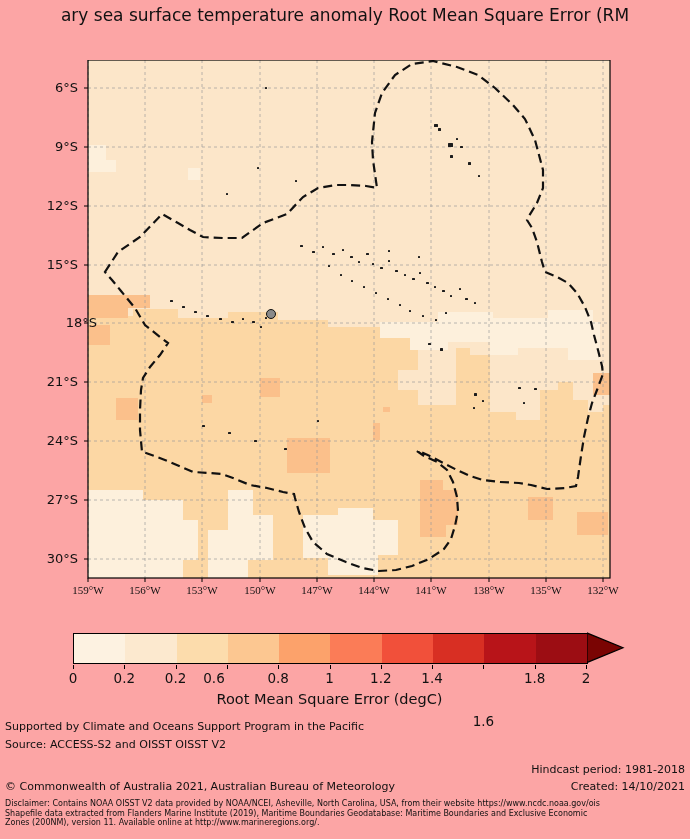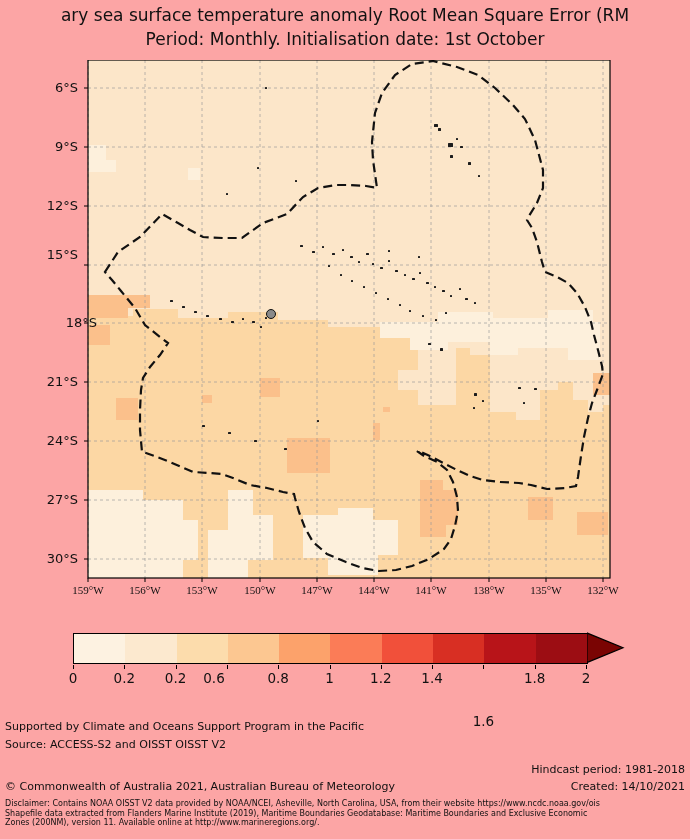--- a/index.html
+++ b/index.html
@@ -48,21 +48,20 @@
     position:absolute;left:5px;top:799px;width:700px;
     font-size:8px;line-height:9.6px;color:#111;
   }
   .disc-line{white-space:nowrap;}
 </style>
 </head>
 <body>
 
 <div id="fig">
   <div class="title-line" id="title1">ary sea surface temperature anomaly Root Mean Square Error (RM</div>
-  <div class="title-line" id="title2">Period: Monthly. Initialisation date: 1st October</div>
 
   <div id="map-wrap">
     <svg id="map-svg" width="534" height="524" xmlns="http://www.w3.org/2000/svg">
         <rect x="4" y="0" width="522" height="518" fill="#fce6c9"></rect>
         <polygon points="4,256 49,256 49,249 94,249 94,258 144,258 144,252 194,252 194,260 244,260 244,267 304,267 304,275 334,275 334,310 314,310 314,330 334,330 334,345 372,345 372,288 386,288 386,295 406,295 406,352 432,352 432,360 456,360 456,330 474,330 474,322 489,322 489,340 504,340 504,352 519,352 519,345 526,345 526,518 4,518" fill="#fcd7a4" shape-rendering="crispEdges"></polygon>
         <polygon points="296,262 354,262 354,252 409,252 409,258 464,258 464,250 509,250 509,262 516,262 516,300 484,300 484,288 434,288 434,295 406,295 406,282 364,282 364,290 326,290 326,278 296,278" fill="#fdf0dc" shape-rendering="crispEdges"></polygon>
         <polygon points="4,430 59,430 59,440 99,440 99,460 114,460 114,500 99,500 99,518 4,518" fill="#fdf0dc" shape-rendering="crispEdges"></polygon>
         <polygon points="144,430 169,430 169,455 189,455 189,500 164,500 164,518 124,518 124,470 144,470" fill="#fdf0dc" shape-rendering="crispEdges"></polygon>
         <polygon points="219,455 254,455 254,448 289,448 289,460 314,460 314,495 294,495 294,515 244,515 244,498 219,498" fill="#fdf0dc" shape-rendering="crispEdges"></polygon>
         <polygon points="4,85 22,85 22,100 32,100 32,112 4,112" fill="#fdf0dc" shape-rendering="crispEdges"></polygon>
@@ -201,36 +200,37 @@
       <div class="cbseg" style="background: rgb(252, 162, 107);"></div>
       <div class="cbseg" style="background: rgb(251, 124, 87);"></div>
       <div class="cbseg" style="background: rgb(241, 80, 58);"></div>
       <div class="cbseg" style="background: rgb(216, 47, 35);"></div>
       <div class="cbseg" style="background: rgb(184, 20, 25);"></div>
       <div class="cbseg" style="background: rgb(156, 13, 19);"></div>
     </div>
   <svg id="cbar-arrow" width="42" height="32" xmlns="http://www.w3.org/2000/svg">
       <polygon points="0,1 0,30.5 36,15.8" fill="#7a0403" stroke="#000" stroke-width="1.2"></polygon>
     </svg>
+  <div id="cbar-label">Root Mean Square Error (degC)</div>
 
   <div class="foot" id="source-line">Source: ACCESS-S2 and OISST OISST V2</div>
   <div class="foot" id="supported-line">Supported by Climate and Oceans Support Program in the Pacific</div>
   <div class="foot" id="copyright-line">© Commonwealth of Australia 2021, Australian Bureau of Meteorology</div>
   <div class="foot" id="hindcast-line">Hindcast period: 1981-2018</div>
   <div class="foot" id="created-line">Created: 14/10/2021</div>
 
   <div id="disclaimer">
     <div class="disc-line">Disclaimer: Contains NOAA OISST V2 data provided by NOAA/NCEI, Asheville, North Carolina, USA, from their website https://www.ncdc.noaa.gov/ois</div>
     <div class="disc-line">Shapefile data extracted from Flanders Marine Institute (2019), Maritime Boundaries Geodatabase: Maritime Boundaries and Exclusive Economic</div>
     <div class="disc-line">Zones (200NM), version 11. Available online at http://www.marineregions.org/.</div>
   </div>
 <div class="ytick" style="top: 79px;">6°S</div>
     <div class="ytick" style="top: 138px;">9°S</div>
     <div class="ytick" style="top: 197px;">12°S</div>
-    <div class="ytick" style="top: 246px;">15°S</div>
+    <div class="ytick" style="top: 256px;">15°S</div>
     <div class="ytick" style="top: 314px; padding-left: 19px;">18°S</div>
     <div class="ytick" style="top: 373px;">21°S</div>
     <div class="ytick" style="top: 432px;">24°S</div>
     <div class="ytick" style="top: 491px;">27°S</div>
     <div class="ytick" style="top: 550px;">30°S</div>
     <div class="xtick" style="left: 56px;">159°W</div>
     <div class="xtick" style="left: 113px;">156°W</div>
     <div class="xtick" style="left: 170px;">153°W</div>
     <div class="xtick" style="left: 228px;">150°W</div>
     <div class="xtick" style="left: 285px;">147°W</div>

